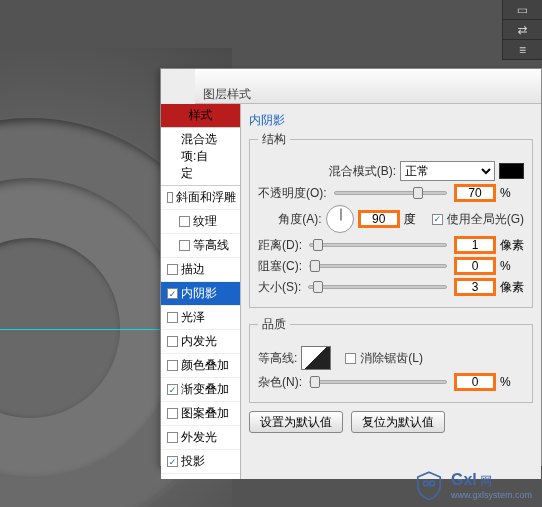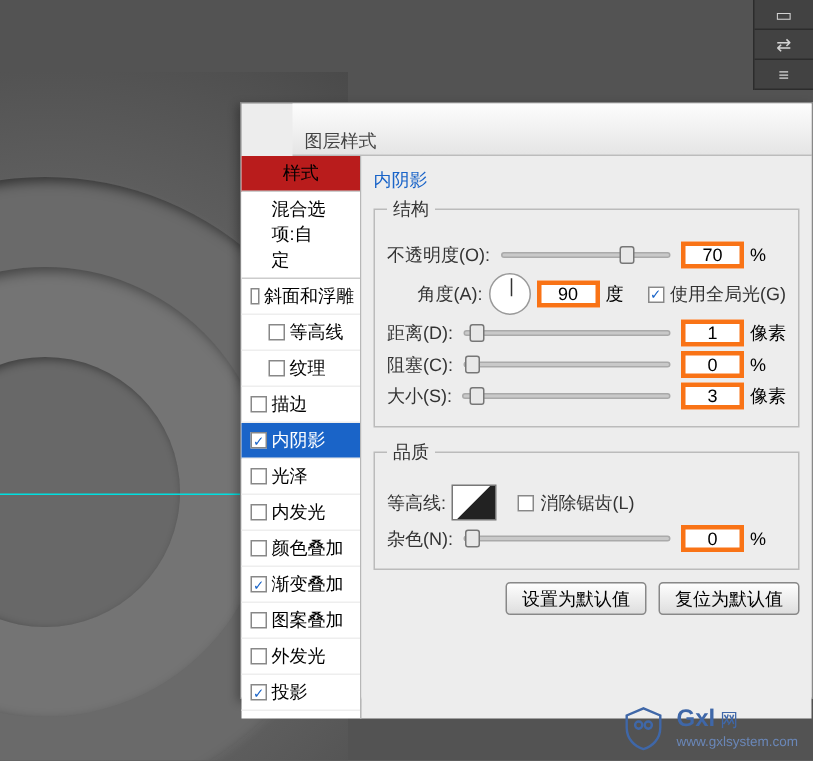--- a/index.html
+++ b/index.html
@@ -75,25 +75,25 @@
     <div class="side">
       <div class="side-head">样式</div>
       <div class="side-sub">混合选项:自定</div>
       <div id="side-list">
           <div class="side-item">
             <span class="chk"></span>
             <span>斜面和浮雕</span>
           </div>
           <div class="side-item indent">
             <span class="chk"></span>
+            <span>纹理</span>
+          </div>
+          <div class="side-item indent">
+            <span class="chk"></span>
             <span>等高线</span>
-          </div>
-          <div class="side-item indent">
-            <span class="chk"></span>
-            <span>纹理</span>
           </div>
           <div class="side-item">
             <span class="chk"></span>
             <span>描边</span>
           </div>
           <div class="side-item sel">
             <span class="chk">✓</span>
             <span>内阴影</span>
           </div>
           <div class="side-item">
@@ -126,20 +126,27 @@
           </div>
         </div>
     </div>
 
     <div class="main">
       <span class="panel-label">内阴影</span>
 
       <fieldset>
         <legend>结构</legend>
 
+        <div class="row">
+          <label>混合模式(B):</label>
+          <select>
+            <option>正常</option>
+          </select>
+          <span class="swatch"></span>
+        </div>
 
         <div class="row">
           <label>不透明度(O):</label>
           <div class="slider">
               <div class="thumb" style="left:70%"></div>
             </div>
           <input class="num" value="70" style="">
           <span class="unit">%</span>
         </div>
 
@@ -193,21 +200,21 @@
         <div class="row">
           <label>杂色(N):</label>
           <div class="slider">
               <div class="thumb" style="left:0%"></div>
             </div>
           <input class="num" value="0" style="">
           <span class="unit">%</span>
         </div>
       </fieldset>
 
-      <div class="row" style="justify-content:flex-end; gap:8px;">
+      <div class="row" style="justify-content:flex-start; gap:8px;">
         <button class="btn">设置为默认值</button>
         <button class="btn">复位为默认值</button>
       </div>
     </div>
   </div>
 </div>
 
 <div class="wm">
   <svg viewBox="0 0 40 40" fill="none" stroke="#3f67a8" stroke-width="2">
     <path d="M20 4 L34 10 V20 C34 30 27 36 20 38 C13 36 6 30 6 20 V10 Z"></path>

